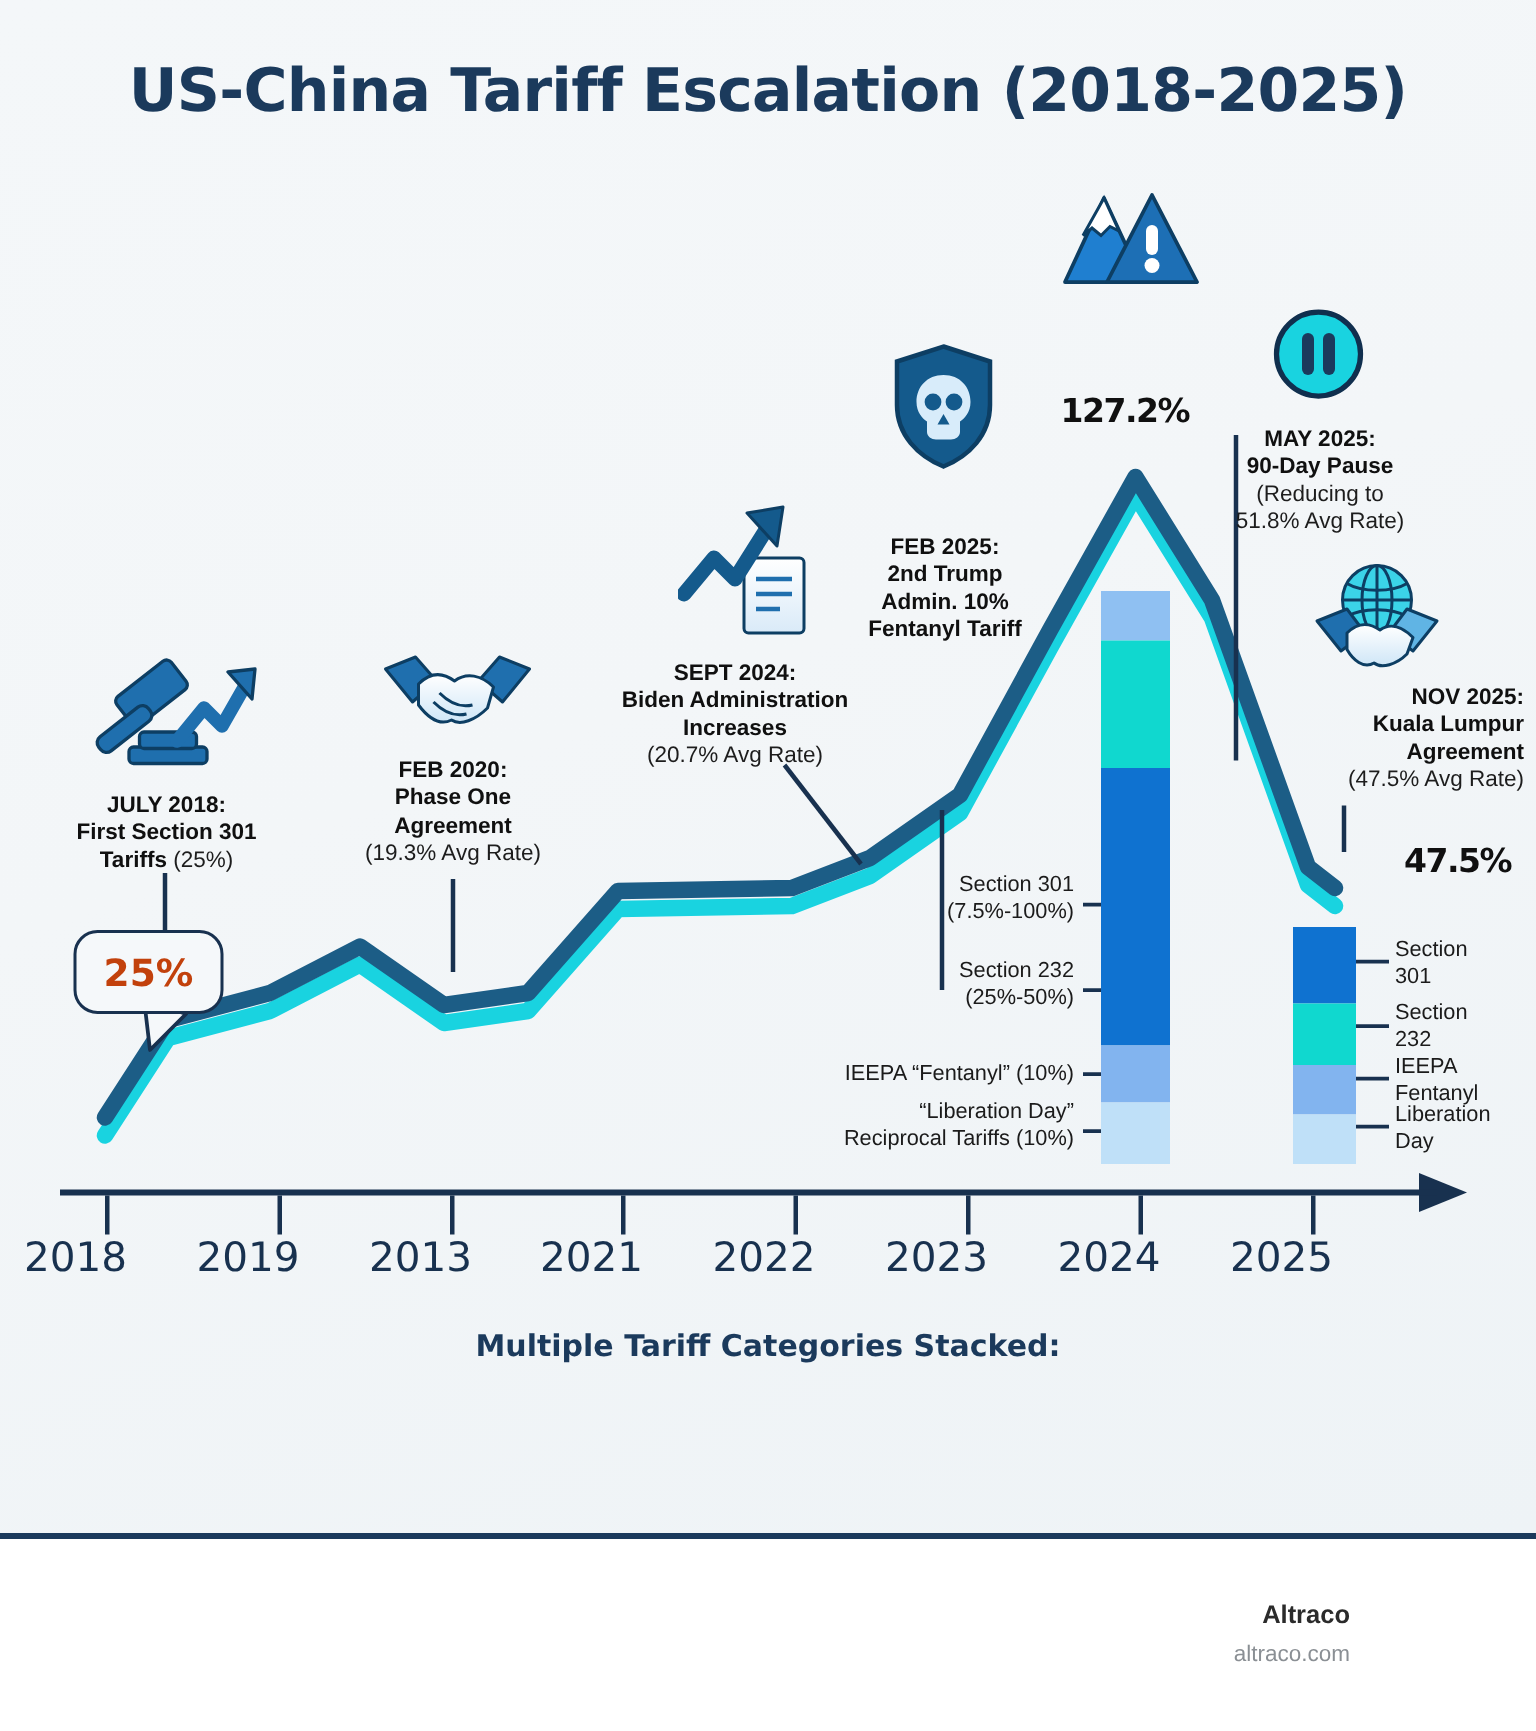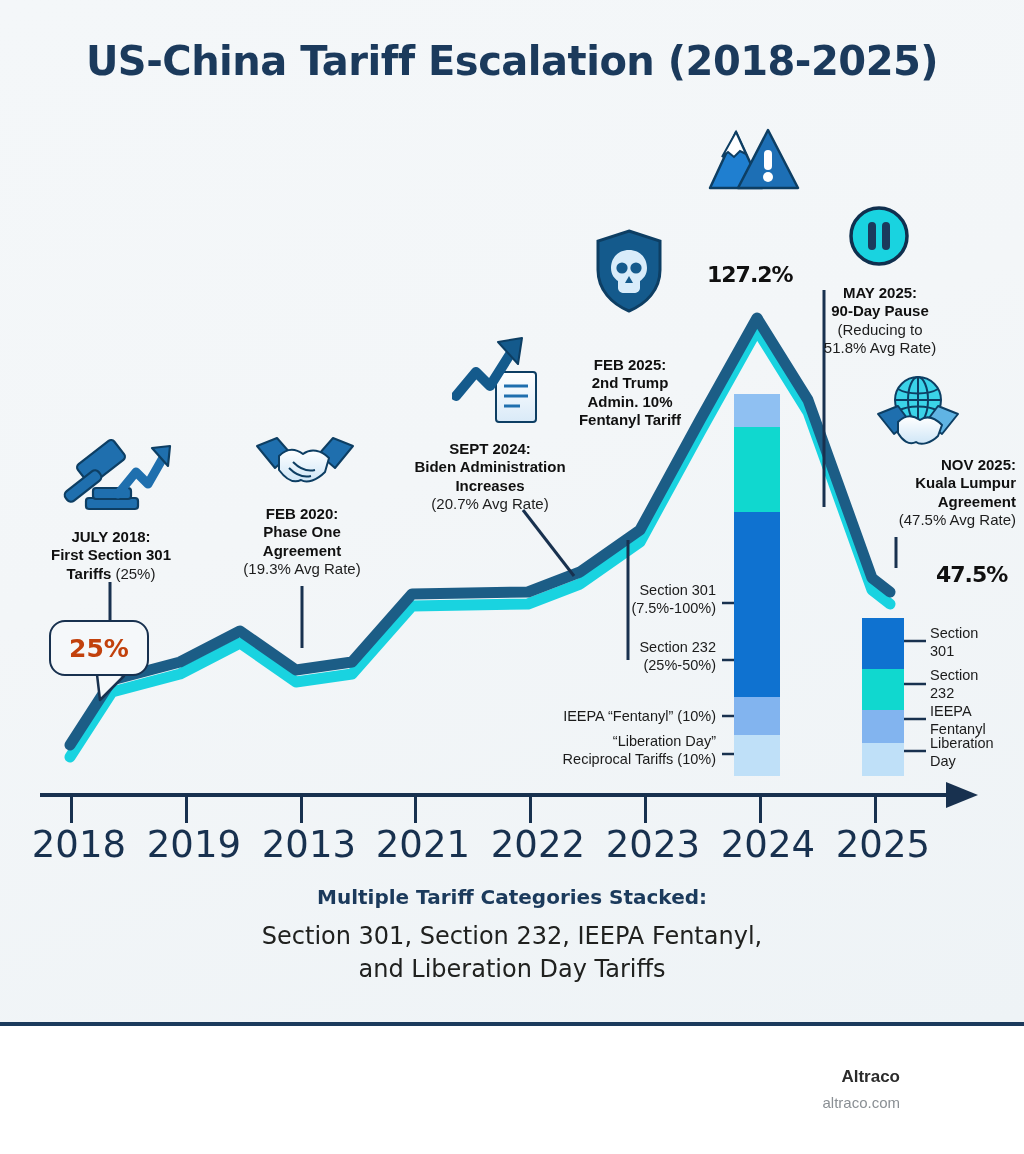--- a/index.html
+++ b/index.html
@@ -48,22 +48,22 @@
   .stackbar{position:absolute;}
   .seg{width:100%;}
 
   
   .barlabel{position:absolute;font-size:14.5px;color:#1b1b1b;text-align:right;line-height:1.25;}
   .legtext{position:absolute;font-size:14.5px;color:#1b1b1b;text-align:left;line-height:1.25;}
 
   
   .axisline{position:absolute;left:40px;top:793px;width:918px;height:4px;background:#18314f;}
   .axistick{position:absolute;width:3px;height:26px;background:#18314f;top:797px;}
-  .axislab{position:absolute;top:823px;font-size:37px;color:#18314f;
-           font-family:"DejaVu Sans", sans-serif;text-align:right;width:110px;}
+  .axislab{position:absolute;top:823px;font-size:27px;color:#18314f;
+           font-family:"DejaVu Sans", sans-serif;text-align:left;width:110px;}
 
   
   .cap{position:absolute;left:0;width:1024px;text-align:center;}
   .cap1{top:885px;font-size:20px;font-weight:bold;color:#1b3a5c;font-family:"DejaVu Sans", sans-serif;}
   .cap2{top:920px;font-size:24px;color:#20211f;line-height:1.38;font-family:"DejaVu Sans", sans-serif;}
 
   
   .rule{position:absolute;left:0;top:1022px;width:1024px;height:4px;background:#1b3a5c;}
   .footwrap{position:absolute;left:0;top:1026px;width:1024px;height:128px;background:#fff;}
   .fname{position:absolute;right:124px;top:1067px;font-size:17px;font-weight:bold;color:#2b2b2b;}
@@ -292,23 +292,19 @@
   <div class="axislab" style="left:16px;">2018</div>
   <div class="axislab" style="left:131px;">2019</div>
   <div class="axislab" style="left:246px;">2013</div>
   <div class="axislab" style="left:360px;">2021</div>
   <div class="axislab" style="left:475px;">2022</div>
   <div class="axislab" style="left:590px;">2023</div>
   <div class="axislab" style="left:705px;">2024</div>
   <div class="axislab" style="left:820px;">2025</div>
 
   <div class="cap cap1">Multiple Tariff Categories Stacked:</div>
-  <div class="cap cap2">
-    <div>Section 301, Section 232, IEEPA Fentanyl,</div>
-    <div>and Liberation Day Tariffs</div>
-  </div>
 
   <div class="footwrap"></div>
   <div class="rule"></div>
   <div class="fname">Altraco</div>
   <div class="furl">altraco.com</div>
 
 </div>
 
 </body></html>

